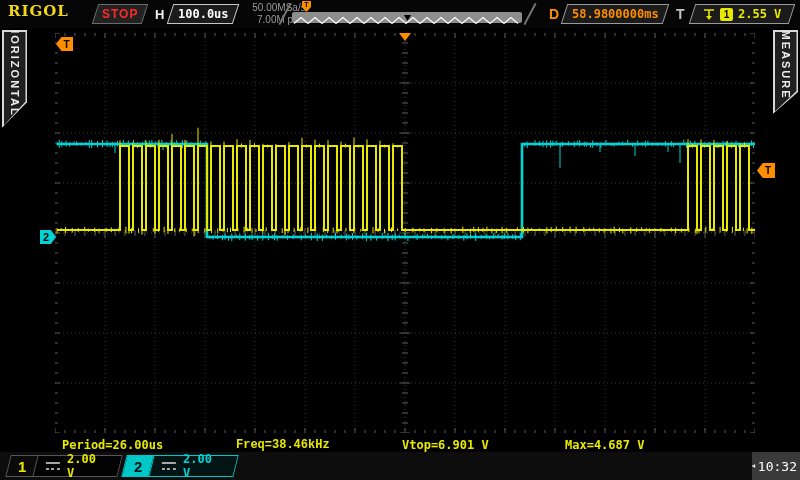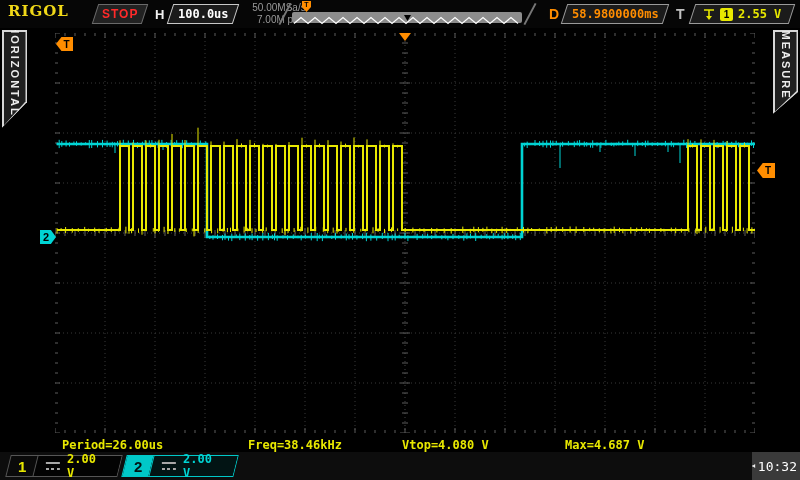--- a/index.html
+++ b/index.html
@@ -155,22 +155,22 @@
         <path d="M65 113 V107.3 M74 197 V200.7 M78 113 V109.4 M87 197 V201.7 M91 113 V107.5 M100 197 V200.4 M95.5 111.23636382782662 V114.5 M104 113 V106.8 M113 197 V200.9 M117 113 V101.0 M130 113 V107.0 M139 197 V203.4 M143 113 V94.7 M156 113 V108.4 M169 113 V108.6 M182 113 V106.2 M186.5 110.42961019204445 V114.5 M195 113 V106.9 M199.5 110.25799959816877 V114.5 M208 113 V110.8 M212.5 111.63087910396554 V114.5 M221 113 V110.9 M230 197 V201.8 M234 113 V109.1 M247 113 V104.7 M251.5 111.51384687401068 V114.5 M260 113 V106.7 M264.5 110.6475140446087 V114.5 M273 113 V107.2 M282 197 V200.6 M286 113 V108.5 M290.5 110.66897028622635 V114.5 M299 113 V104.5 M303.5 111.89106268430643 V114.5 M312 113 V106.4 M325 113 V107.6 M329.5 111.71917057024277 V114.5 M338 113 V110.3 M342.5 111.93184226748154 V114.5 M633 113 V106.2 M642 197 V201.1 M637.5 110.99356627417428 V114.5 M646 113 V106.4 M659 113 V106.9 M663.5 111.54569625833336 V114.5 M672 113 V108.1 M676.5 111.91942805048052 V114.5 M685 113 V110.3 M689.5 110.2022122732374 V114.5 M2.0 195.0 V200.5 M6.1 195.1 V198.1 M10.6 194.0 V200.0 M17.3 195.1 V199.6 M23.3 195.1 V198.8 M29.7 193.9 V198.1 M33.5 195.7 V198.7 M39.7 194.6 V199.0 M44.0 195.7 V199.8 M51.3 194.9 V198.7 M56.3 194.3 V199.0 M63.9 194.7 V198.5 M70.9 193.7 V200.4 M76.6 195.1 V200.1 M83.5 195.4 V199.8 M91.1 195.3 V198.2 M98.3 195.1 V198.6 M103.5 195.7 V198.8 M109.1 193.8 V199.2 M116.4 193.8 V198.0 M119.8 195.2 V198.9 M124.4 195.4 V198.8 M131.3 195.4 V199.0 M137.3 195.5 V198.3 M143.2 194.8 V199.9 M149.8 195.6 V199.5 M156.6 195.8 V200.1 M162.7 195.4 V200.3 M168.1 195.2 V198.8 M172.4 195.0 V199.1 M175.5 194.7 V199.0 M182.9 195.6 V198.2 M189.1 193.6 V199.4 M192.7 194.8 V198.4 M197.0 195.3 V199.9 M201.0 195.9 V199.0 M207.6 193.5 V199.8 M211.2 194.4 V198.2 M216.9 194.5 V198.3 M220.6 194.0 V198.3 M227.2 195.3 V200.0 M233.1 195.7 V199.8 M239.1 195.1 V199.0 M245.8 193.8 V198.6 M252.9 194.4 V199.8 M256.1 194.5 V198.2 M260.7 193.8 V198.1 M268.3 194.3 V198.9 M272.7 193.6 V199.9 M278.2 194.6 V199.8 M283.1 195.9 V199.0 M291.0 194.9 V198.3 M295.4 195.6 V198.3 M298.7 194.0 V199.8 M305.8 195.8 V198.5 M310.7 195.9 V198.4 M318.0 194.3 V200.3 M323.1 195.2 V198.9 M329.5 195.9 V200.0 M336.5 194.4 V198.9 M342.6 195.4 V198.0 M350.2 195.0 V198.8 M357.9 194.6 V199.5 M364.8 195.2 V198.5 M369.0 195.4 V199.0 M376.6 194.9 V200.4 M381.9 195.2 V199.5 M389.2 195.3 V199.9 M396.2 195.1 V200.5 M400.3 196.0 V198.3 M407.8 193.6 V199.9 M415.3 195.8 V200.1 M418.8 193.7 V198.9 M423.4 194.1 V199.3 M427.9 194.8 V198.9 M431.9 193.7 V198.4 M436.8 195.5 V200.0 M441.6 195.7 V199.9 M447.1 193.8 V200.3 M451.7 194.8 V199.9 M455.2 195.9 V198.1 M462.3 194.3 V198.2 M468.5 194.1 V199.6 M472.9 194.7 V200.1 M476.6 195.0 V198.0 M484.3 195.3 V198.1 M491.8 194.1 V200.4 M496.2 194.0 V199.0 M501.3 193.6 V198.5 M507.7 194.0 V198.9 M515.1 193.5 V199.6 M521.1 193.5 V199.9 M528.8 194.0 V199.1 M534.7 194.8 V198.3 M538.7 194.7 V198.1 M544.3 195.2 V199.3 M549.1 195.4 V199.5 M555.9 195.4 V200.4 M559.2 193.6 V199.9 M564.5 194.7 V199.0 M567.8 195.7 V200.2 M575.8 194.2 V200.5 M581.7 194.7 V198.9 M586.6 194.2 V198.3 M591.4 195.1 V198.2 M594.4 195.4 V199.9 M599.9 195.4 V198.1 M605.9 195.0 V198.9 M608.9 195.8 V198.7 M616.3 194.6 V198.7 M620.7 194.7 V200.1 M626.4 195.4 V199.5 M633.9 195.3 V199.2 M640.7 195.5 V199.8 M644.0 195.6 V199.8 M650.8 193.7 V199.8 M657.2 195.3 V198.2 M665.1 193.9 V199.6 M671.4 193.5 V198.9 M677.4 193.7 V199.7 M683.3 195.9 V198.1 M688.4 194.7 V198.2 M692.1 195.2 V200.3 M696.9 194.3 V200.4 " stroke="#e8e800" stroke-width="1" fill="none"></path>
       </svg>
   </div>
   <div class="flag flag-left t-top">T</div>
   <div class="tri-down"></div>
   <div class="flag flag-left t-level">T</div>
   <div class="flag flag-right ch2-gnd">2</div>
 
   <div class="measrow">
     <span style="left:62px;">Period=26.00us</span>
-    <span style="left:248px;">Freq=38.46kHz</span>
-    <span style="left:402px;">Vtop=4.080 V</span>
+    <span style="left:236px;font-family:Liberation Mono, monospace;">Freq=38.46kHz</span>
+    <span style="left:402px;">Vtop=6.901 V</span>
     <span style="left:565px;">Max=4.687 V</span>
   </div>
 
   <div class="statusbar">
     <div class="chblock blk1">
       <div class="chnum">
           <span>1</span>
         </div>
       <div class="chbox">
         <span class="coupling"></span>

